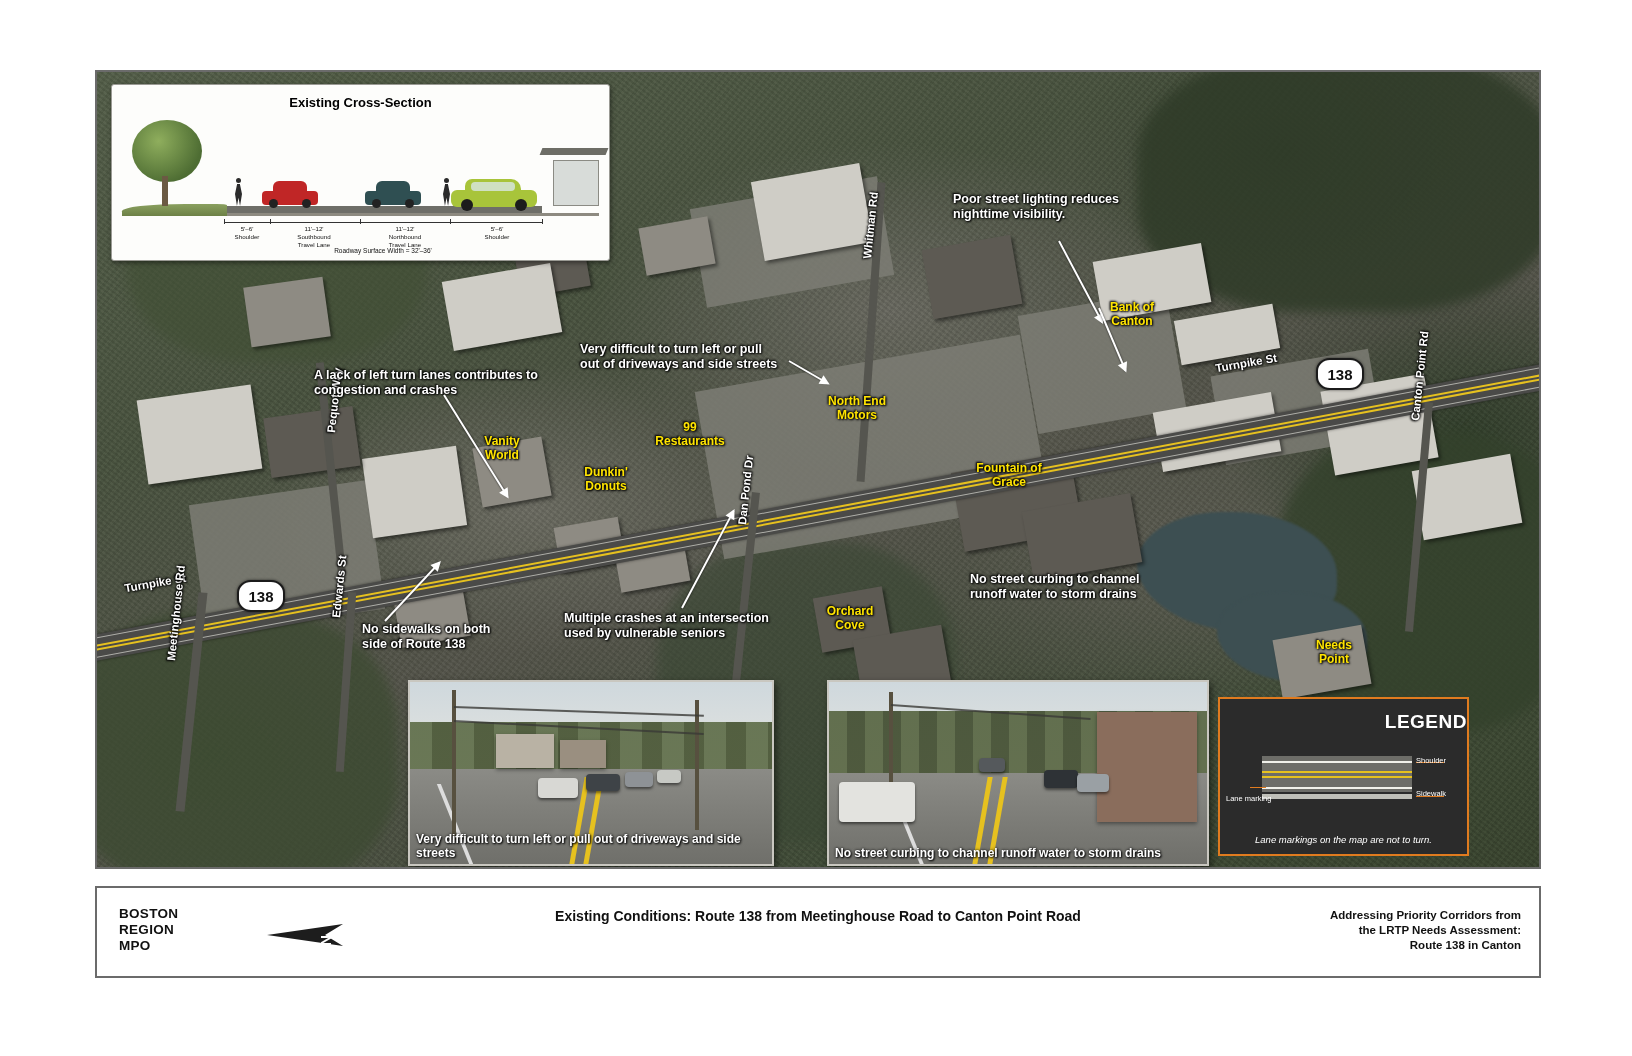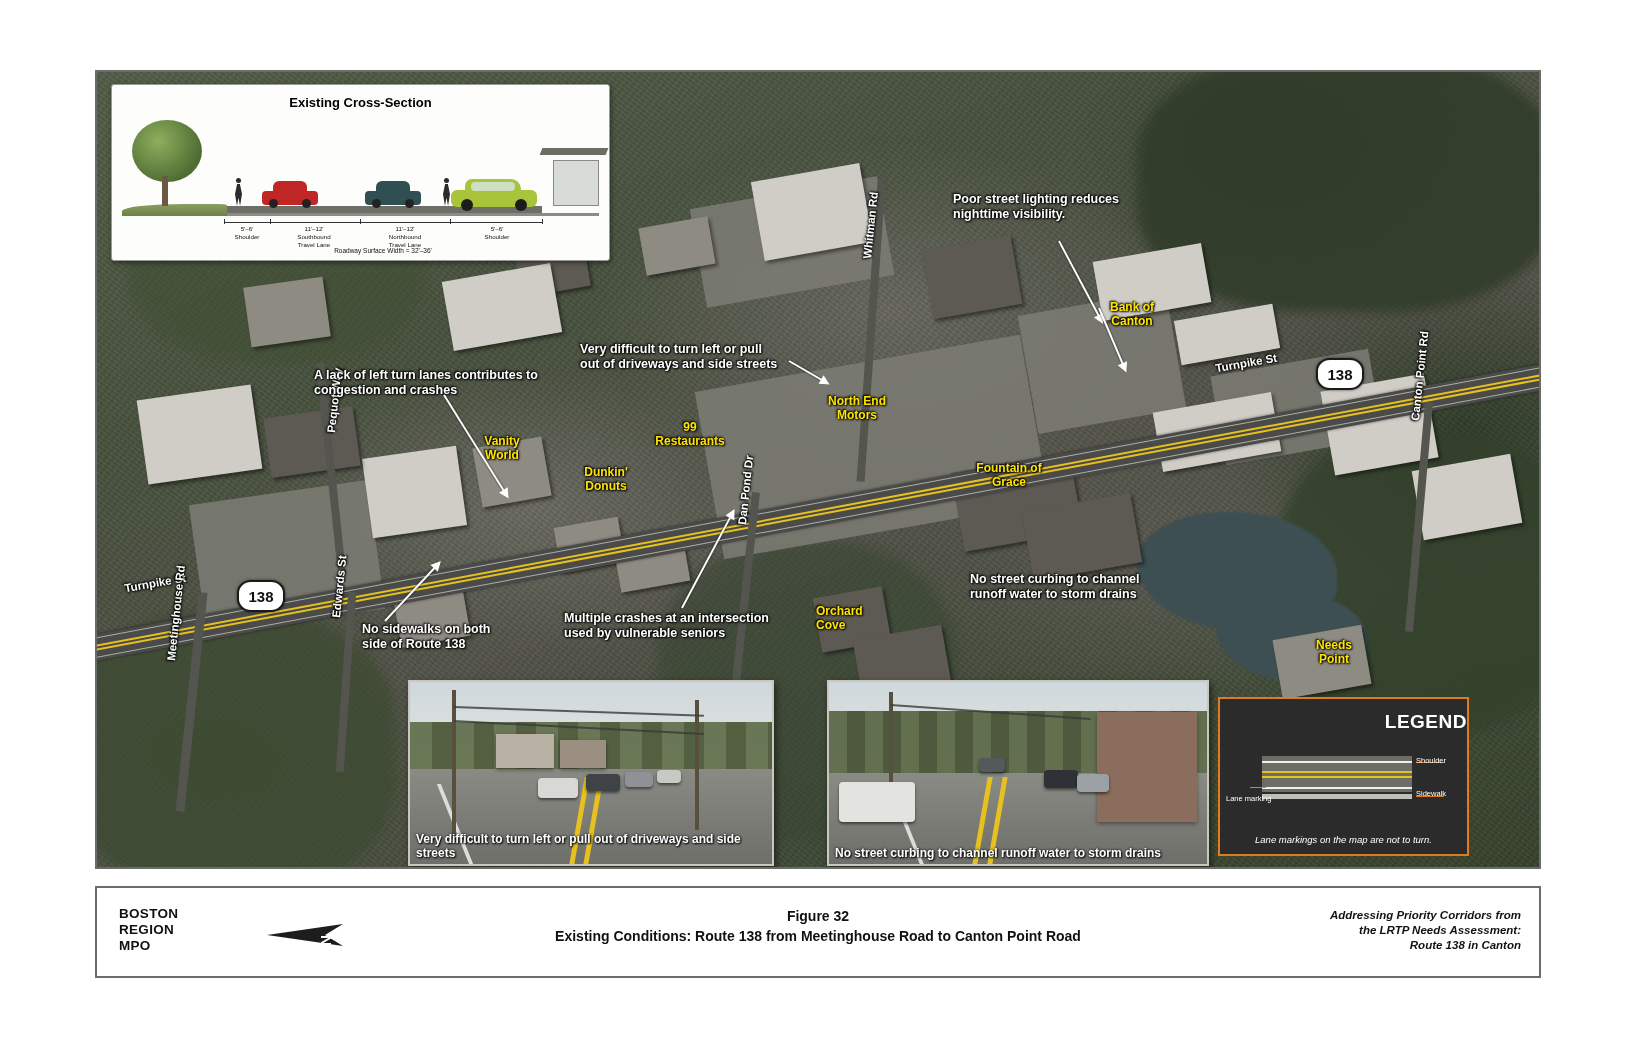--- a/index.html
+++ b/index.html
@@ -135,21 +135,21 @@
   .lg-walk{position:absolute;left:42px;top:95px;width:150px;height:5px;background:#bfbfb8;}
   .lg-txt{position:absolute;color:#fff;font-size:7.5px;}
   .lg-arrow{position:absolute;height:1px;background:#e07b1f;}
   .lg-note{position:absolute;left:10px;right:10px;bottom:9px;text-align:center;color:#fff;font-size:9.5px;font-style:italic;}
 
   
   .capbar{position:absolute;left:95px;top:886px;width:1442px;height:88px;border:2px solid #6b6b6b;background:#fff;}
   .mpo{position:absolute;left:22px;top:18px;font-size:13.5px;font-weight:bold;color:#111;line-height:16px;letter-spacing:.3px;}
   .northbox{position:absolute;left:168px;top:30px;width:110px;height:34px;}
   .fig{position:absolute;left:0;right:0;top:18px;text-align:center;font-size:14px;font-weight:bold;color:#111;line-height:20px;}
-  .rightnote{position:absolute;right:18px;top:20px;width:260px;text-align:right;font-size:11.5px;font-style:italic;font-weight:bold;color:#111;line-height:15px;}
+  .rightnote{position:absolute;right:18px;top:20px;width:260px;text-align:right;font-size:11.5px;font-weight:bold;color:#111;line-height:15px;}
 </style>
 </head>
 <body>
 
 <div class="page">
 
   <div class="map-panel">
     <div class="aerial"></div>
     <div class="grain"></div>
 
@@ -216,21 +216,21 @@
     <div class="street" style="left:764px;top:186px;transform:rotate(-84deg);transform-origin:left top;">Whitman Rd</div>
     <div class="street" style="left:639px;top:452px;transform:rotate(-84deg);transform-origin:left top;">Dan Pond Dr</div>
     <div class="street" style="left:1312px;top:348px;transform:rotate(-84deg);transform-origin:left top;">Canton Point Rd</div>
 
     <div class="place" style="left:370px;top:362px;width:70px;text-align:center;">Vanity World</div>
     <div class="place" style="left:476px;top:393px;width:66px;text-align:center;">Dunkin' Donuts</div>
     <div class="place" style="left:551px;top:348px;width:84px;text-align:center;">99 Restaurants</div>
     <div class="place" style="left:715px;top:322px;width:90px;text-align:center;">North End Motors</div>
     <div class="place" style="left:1003px;top:228px;width:64px;text-align:center;">Bank of Canton</div>
     <div class="place" style="left:872px;top:389px;width:80px;text-align:center;">Fountain of Grace</div>
-    <div class="place" style="left:719px;top:532px;width:68px;text-align:left;">Orchard Cove</div>
+    <div class="place" style="left:719px;top:532px;width:68px;text-align:center;">Orchard Cove</div>
     <div class="place" style="left:1206px;top:566px;width:62px;text-align:center;">Needs Point</div>
 
     <div class="anno" style="left:856px;top:120px;width:200px;">Poor street lighting reduces nighttime visibility.</div>
     <div class="leader" style="left:962px;top:168px;width:92px;transform:rotate(62deg);"></div>
     <div class="leader" style="left:1002px;top:235px;width:68px;transform:rotate(67deg);"></div>
 
     <div class="anno" style="left:197px;top:296px;width:228px;margin-left:20px;">A lack of left turn lanes contributes to congestion and crashes</div>
     <div class="leader" style="left:347px;top:322px;width:120px;transform:rotate(58deg);"></div>
 
     <div class="anno" style="left:483px;top:270px;width:200px;">Very difficult to turn left or pull out of driveways and side streets</div>
@@ -382,21 +382,20 @@
     </div>
 
     <div class="northbox">
       <svg width="110" height="34" viewBox="0 0 110 34">
         <polygon points="2,17 78,6 60,17 78,28" fill="#1d1d1d"></polygon>
         <text x="62" y="23" font-family="Liberation Sans, sans-serif" font-size="15" font-weight="bold" fill="#fff" transform="rotate(90 62 17)">N</text>
       </svg>
     </div>
 
     <div class="fig">
-      <div>Figure 32</div>
       <div>Existing Conditions: Route 138 from Meetinghouse Road to Canton Point Road</div>
     </div>
 
     <div class="rightnote">
       <div>Addressing Priority Corridors from</div>
       <div>the LRTP Needs Assessment:</div>
       <div>Route 138 in Canton</div>
     </div>
   </div>
 

